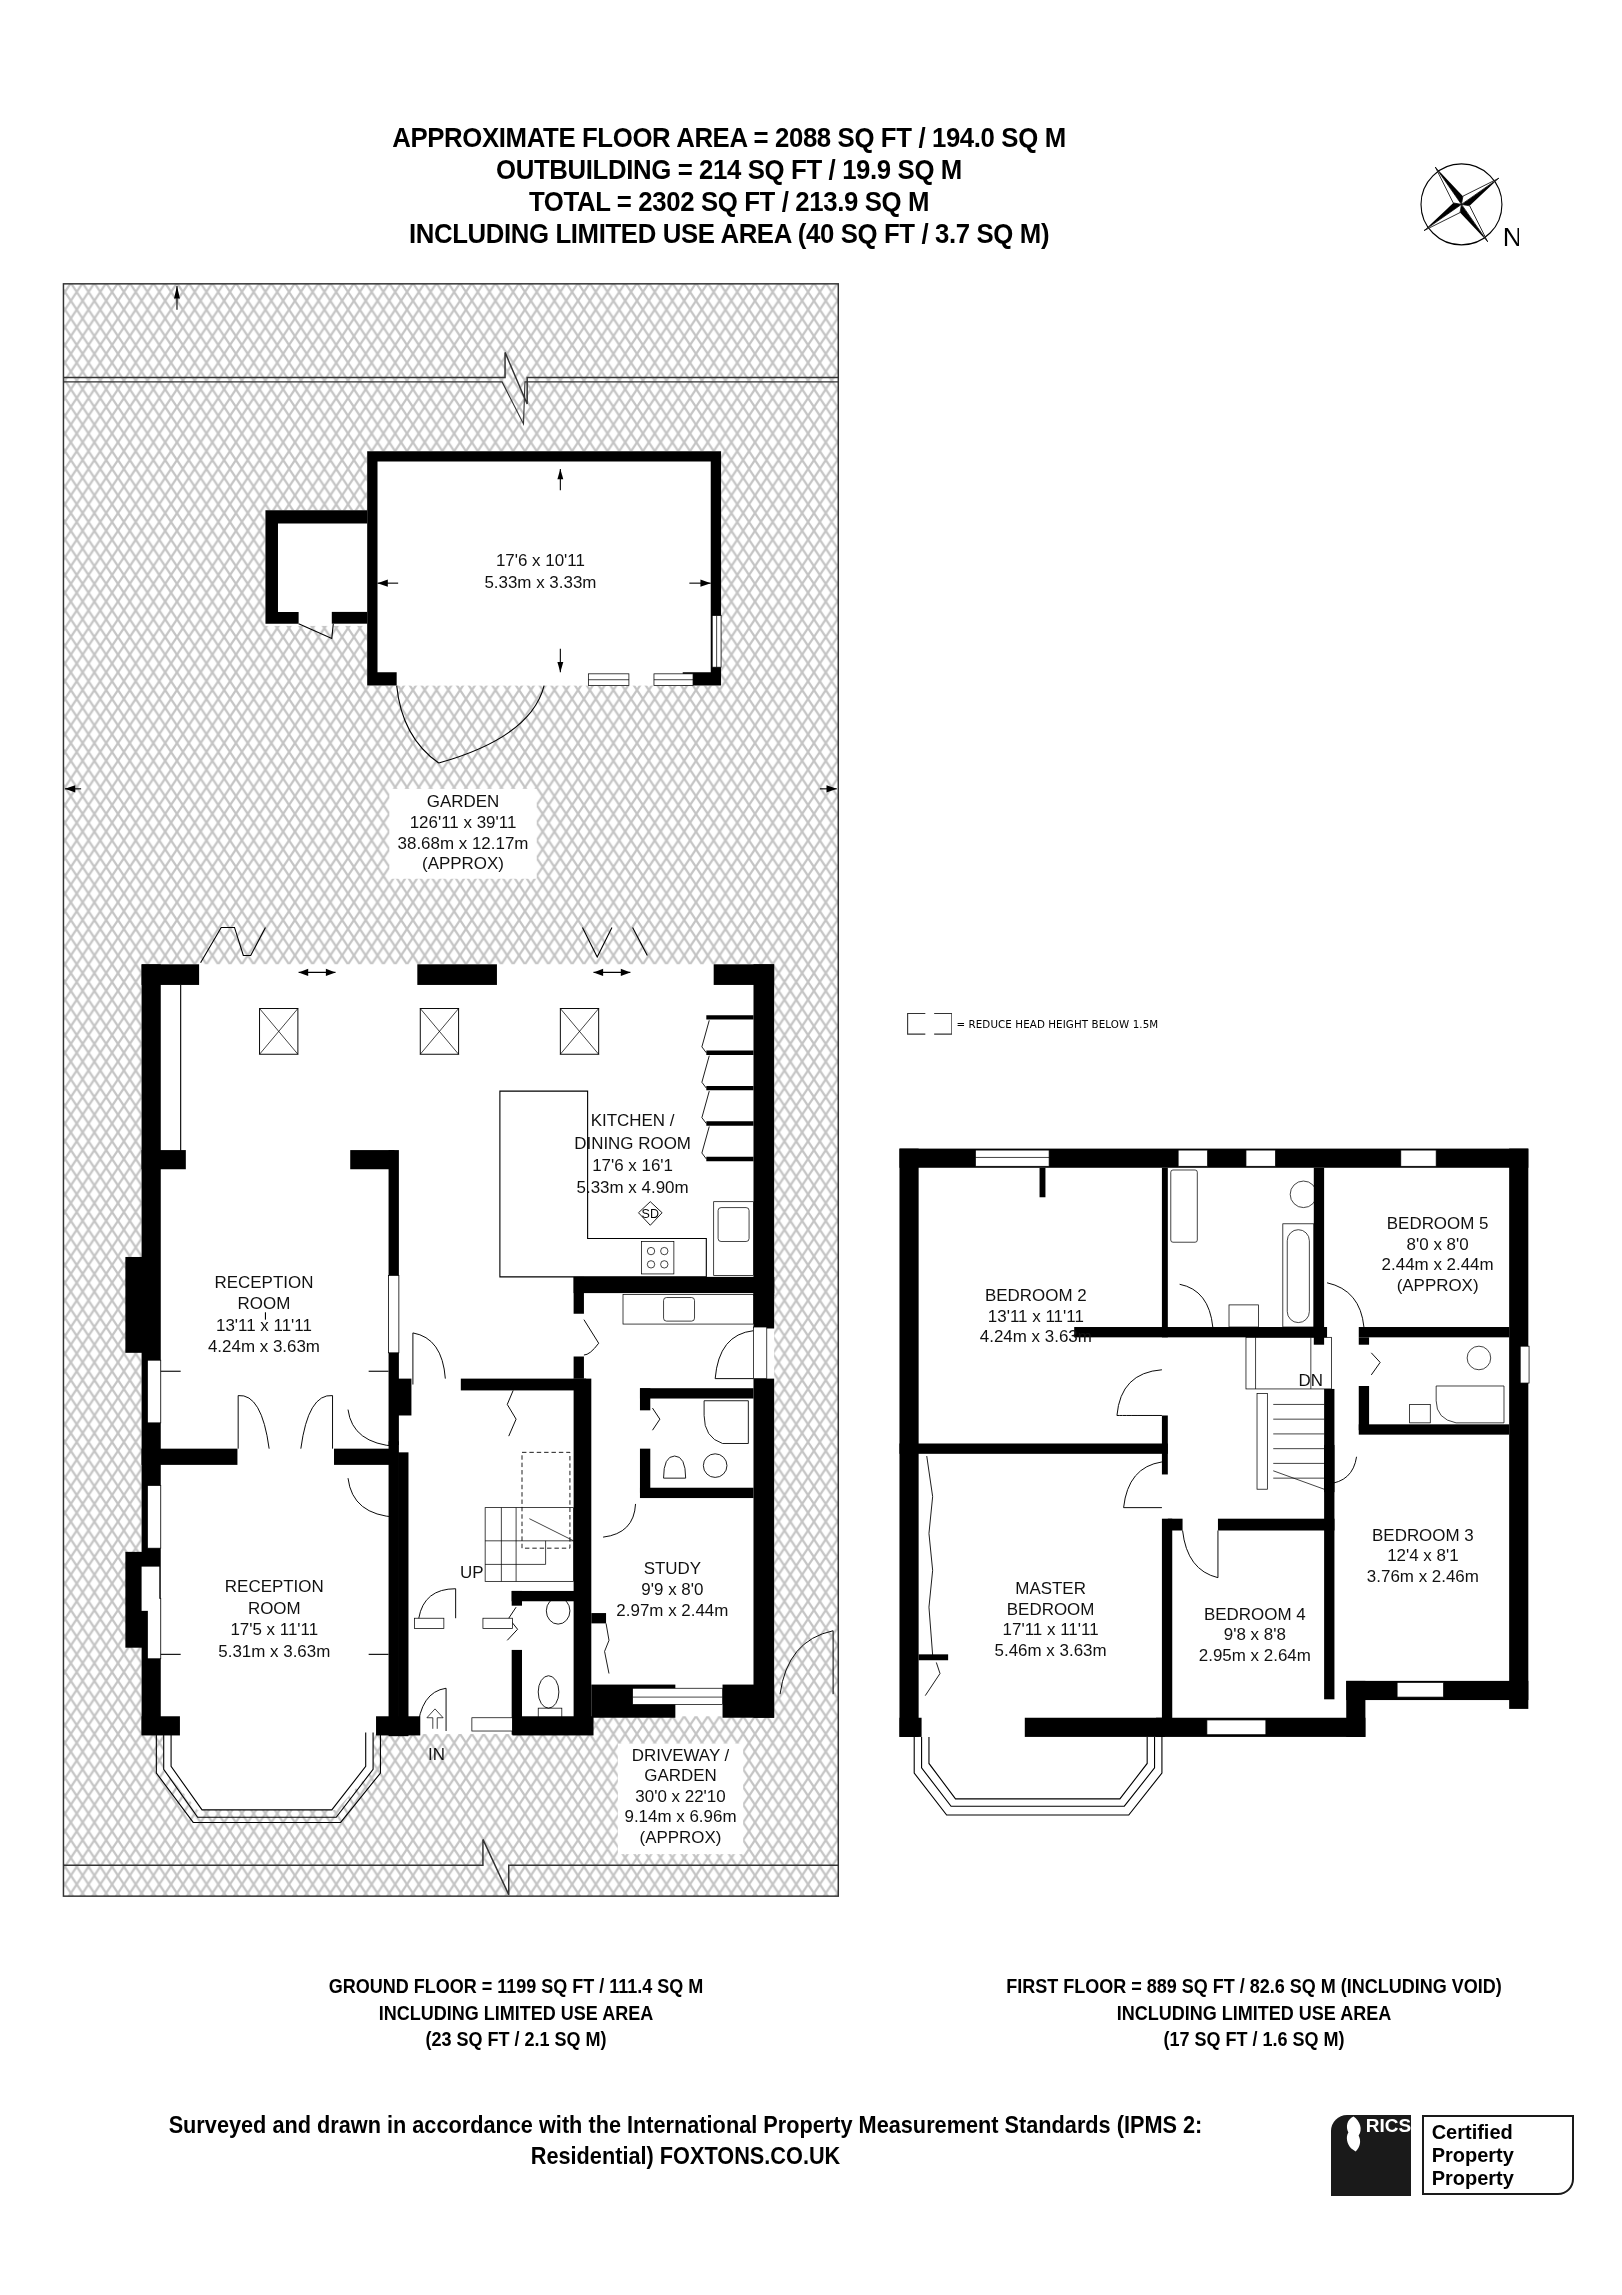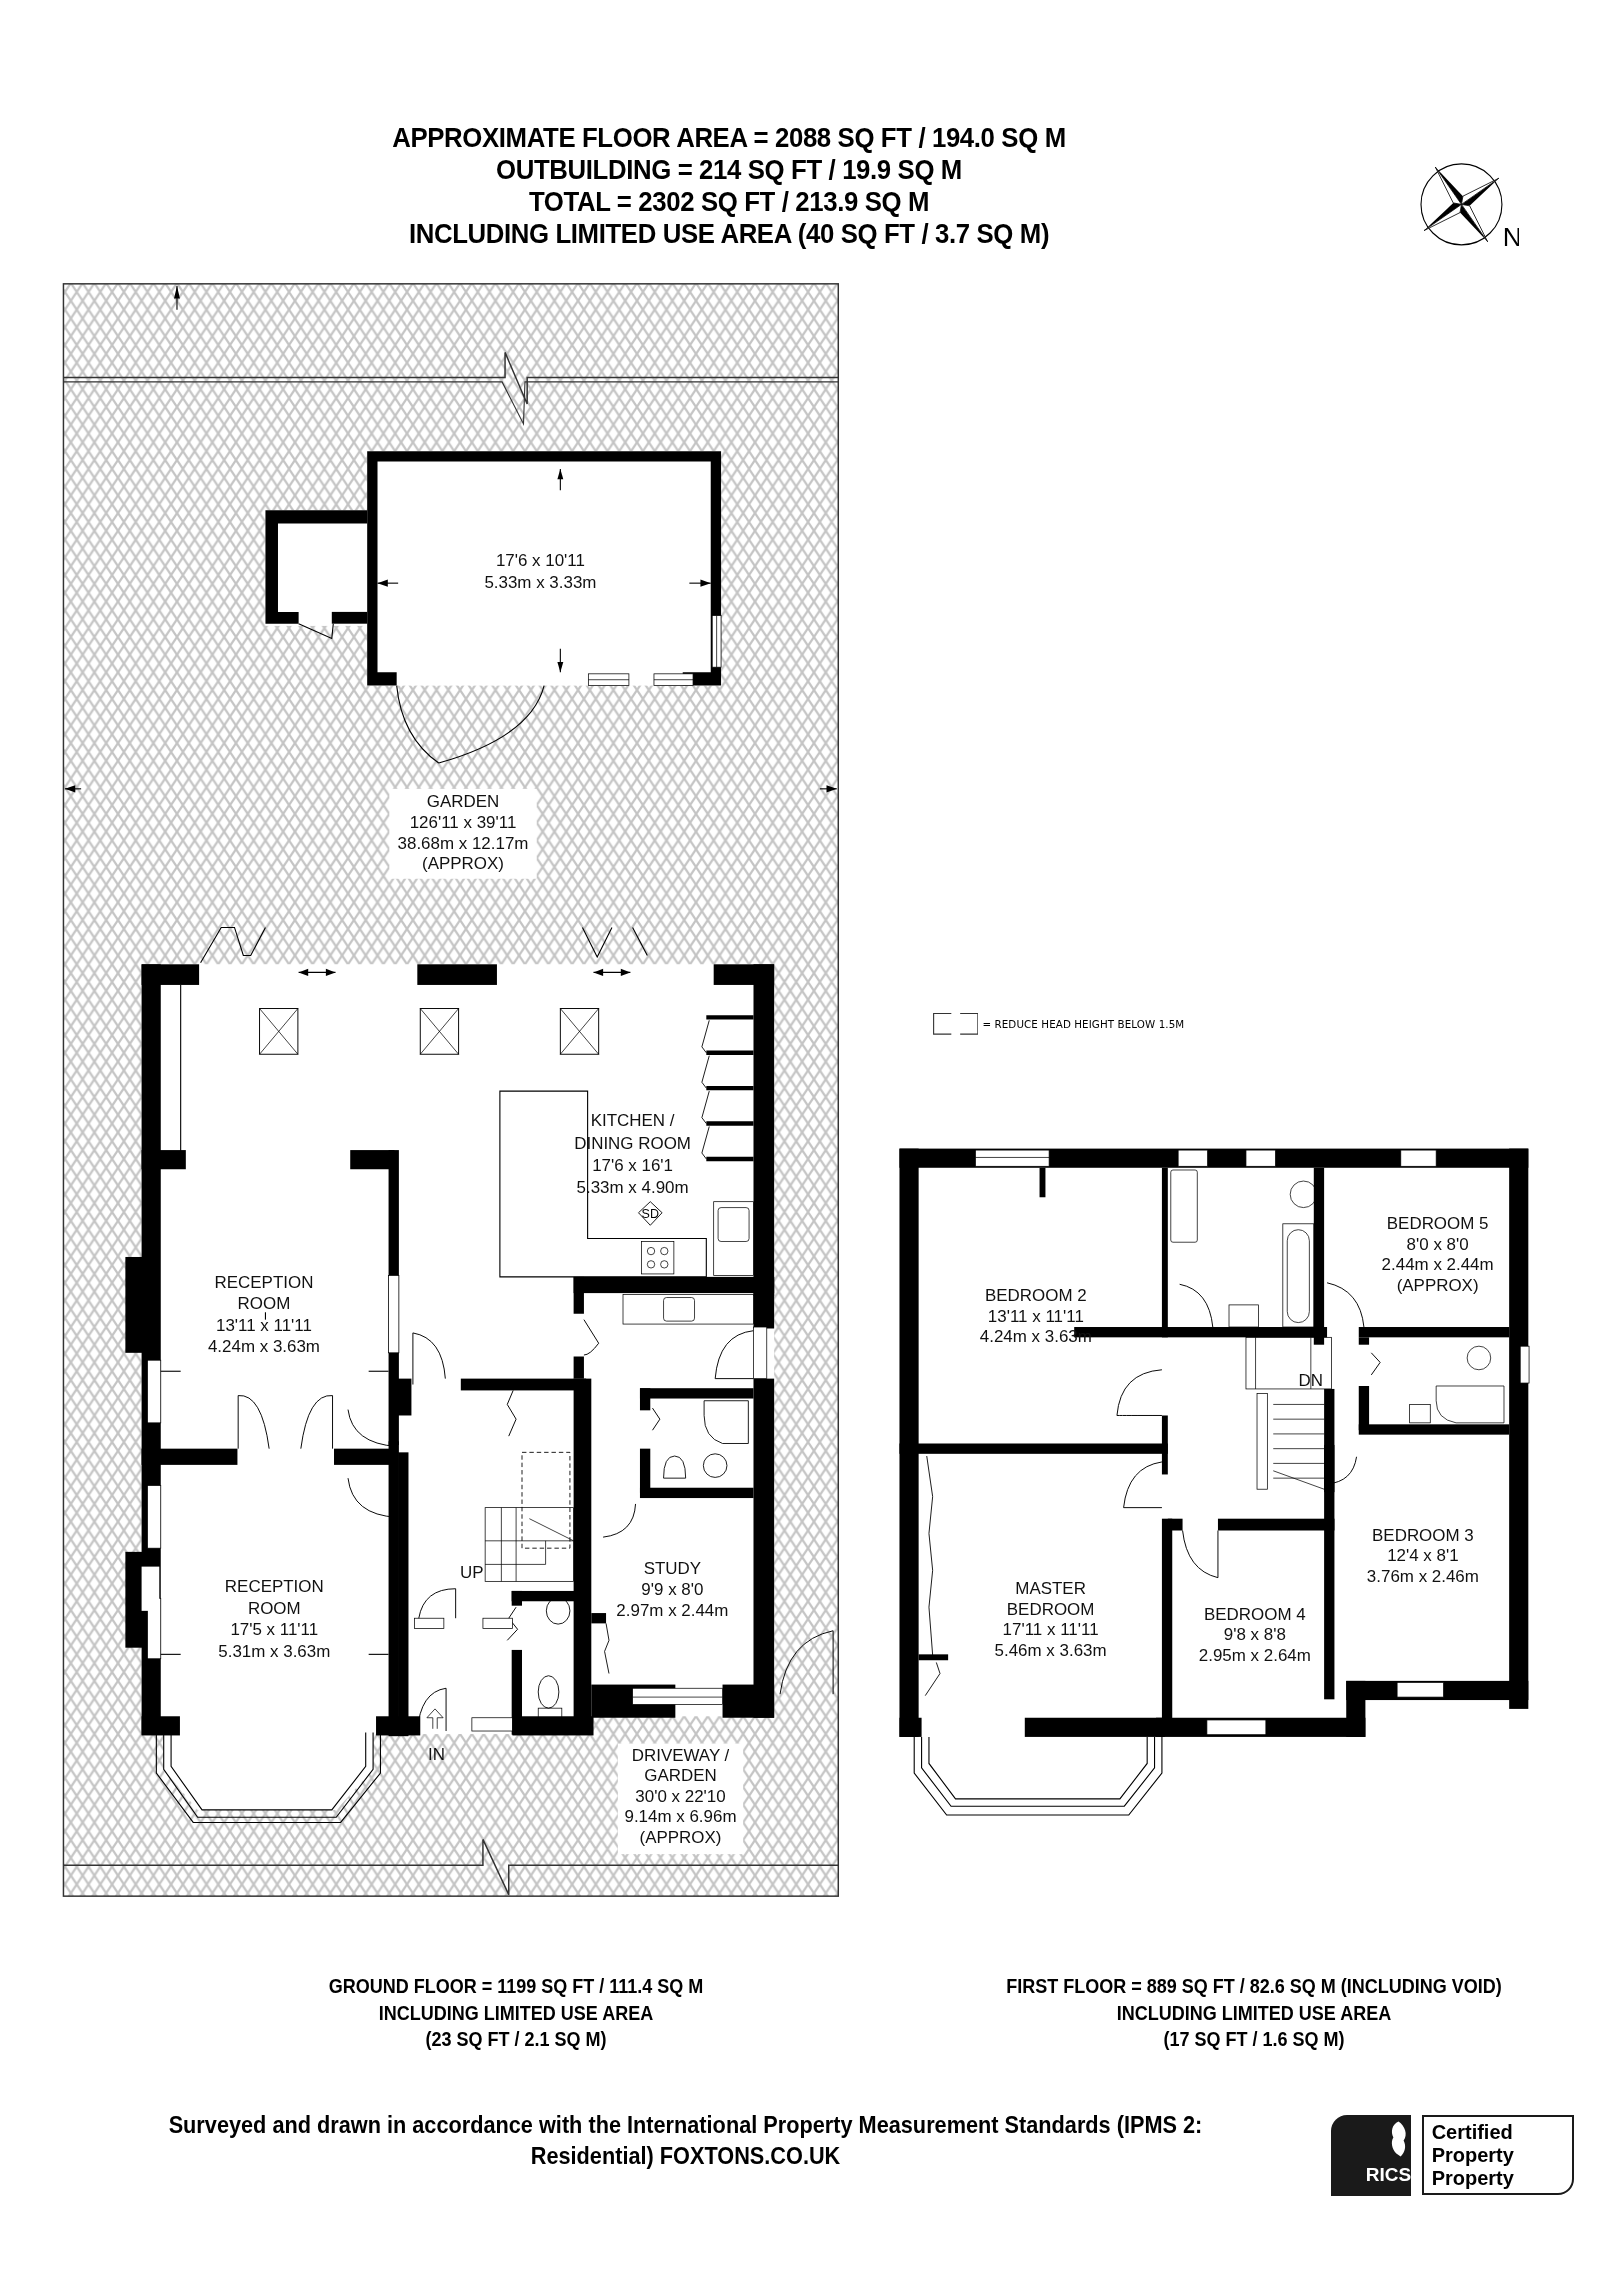--- a/index.html
+++ b/index.html
@@ -5,25 +5,25 @@
   html, body { margin: 0; padding: 0; background: #ffffff; }
   body { width: 1622px; height: 2295px; position: relative; overflow: hidden; font-family: "Liberation Sans", sans-serif; color: #000; }
   .header { position: absolute; left: 0; top: 122px; width: 1458px; text-align: center; }
   .header div { font-family: "Liberation Sans", sans-serif; font-weight: bold; font-size: 28px; line-height: 32px; letter-spacing: -0.4px; transform: scaleX(0.92); }
   .compass { position: absolute; left: 1401px; top: 147px; width: 118px; height: 103px; }
   svg.plan { position: absolute; left: 0; top: 0; }
   .room-label { font-family: "Liberation Sans", sans-serif; font-size: 23px; fill: #111; }
   .floor-summary { position: absolute; text-align: center; font-family: "Liberation Sans", sans-serif; font-weight: bold; font-size: 20px; line-height: 26.5px; transform: scaleX(0.9); }
   .footer-text { position: absolute; left: 44px; top: 2110px; width: 1283px; text-align: center; font-family: "Liberation Sans", sans-serif; font-weight: bold; font-size: 23.6px; line-height: 31px; transform: scaleX(0.92); transform-origin: center; }
   .rics { position: absolute; left: 1331px; top: 2115px; width: 243px; height: 81px; display: flex; }
-  .rics-left { width: 81px; height: 81px; background: #1a1a1a; border-radius: 16px 0 0 0; display: flex; flex-direction: column; align-items: flex-end; justify-content: flex-end; color: #fff; padding-bottom: 10.3px; box-sizing: border-box; }
+  .rics-left { width: 81px; height: 81px; background: #1a1a1a; border-radius: 16px 0 0 0; display: flex; align-items: flex-start; justify-content: flex-end; color: #fff; padding-bottom: 10.3px; box-sizing: border-box; }
   .rics-left .lion { width: 25px; height: 38px; margin-bottom: 5.9px; }
   .rics-left span { font-weight: bold; font-size: 19px; }
   .rics-right { margin-left: 11px; width: 153px; height: 80px; border: 2.2px solid #1a1a1a; border-radius: 0 0 16px 0; box-sizing: border-box; padding: 4.4px 7.4px; font-weight: bold; font-size: 20px; line-height: 23px; }
-  .legend { position: absolute; left: 932px; top: 1012px; display: flex; align-items: center; }
+  .legend { position: absolute; left: 906px; top: 1012px; display: flex; align-items: center; }
   .legend-box { width: 46px; height: 23.6px; position: relative; margin-right: 4.4px; }
   .legend-text { font-family: "DejaVu Sans", sans-serif; font-size: 10.3px; letter-spacing: 0.1px; }
 </style>
 </head>
 <body>
 
 <div class="header">
   <div>APPROXIMATE FLOOR AREA = 2088 SQ FT / 194.0 SQ M</div>
   <div>OUTBUILDING = 214 SQ FT / 19.9 SQ M</div>
   <div>TOTAL = 2302 SQ FT / 213.9 SQ M</div>

